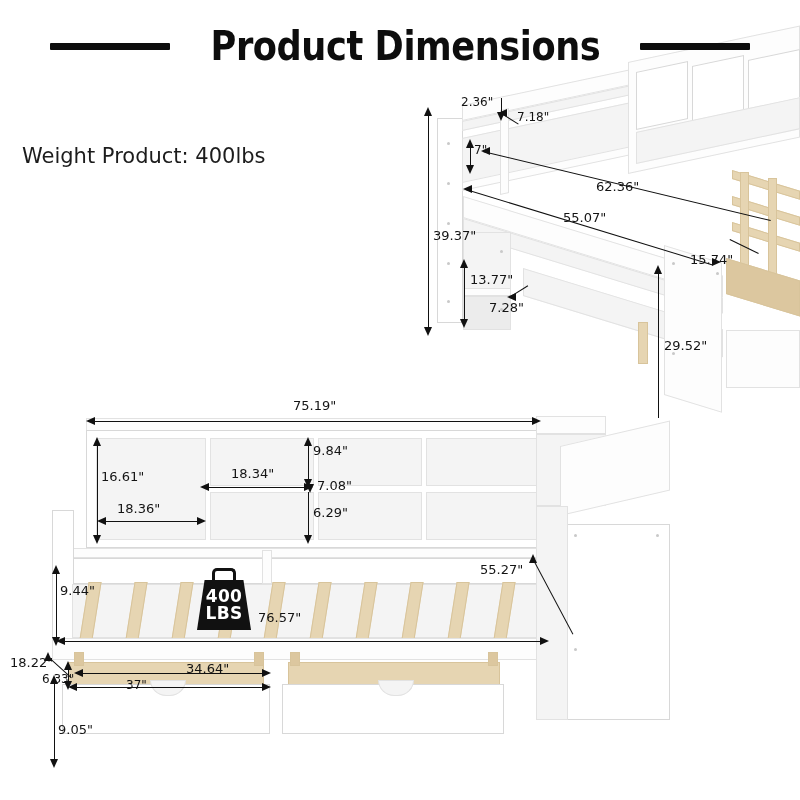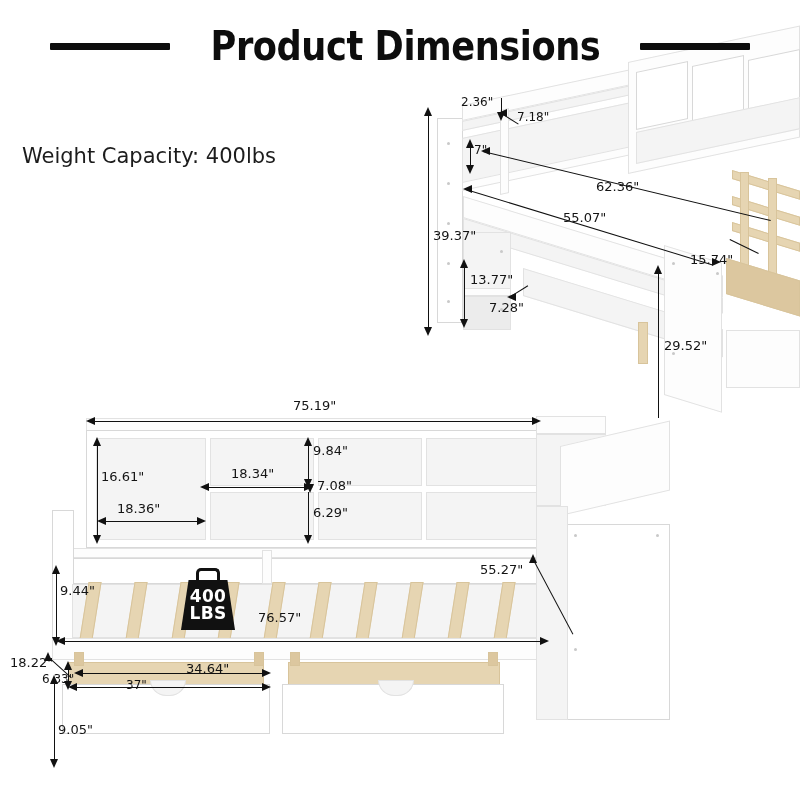--- a/index.html
+++ b/index.html
@@ -128,21 +128,21 @@
     z-index: 35;
   }
   .arrow-l { border-top: 4.5px solid transparent; border-bottom: 4.5px solid transparent; border-right: 9px solid #111; }
   .arrow-r { border-top: 4.5px solid transparent; border-bottom: 4.5px solid transparent; border-left: 9px solid #111; }
   .arrow-u { border-left: 4.5px solid transparent; border-right: 4.5px solid transparent; border-bottom: 9px solid #111; }
   .arrow-d { border-left: 4.5px solid transparent; border-right: 4.5px solid transparent; border-top: 9px solid #111; }
 
   
   #weight-badge {
     position: absolute;
-    left: 180px;
+    left: 196px;
     top: 568px;
     width: 56px;
     height: 62px;
     z-index: 38;
   }
   #weight-badge .handle {
     position: absolute;
     left: 16px; top: 0;
     width: 24px; height: 14px;
     border: 3.5px solid #111;
@@ -175,21 +175,21 @@
 
 <div id="stage">
 
   <div id="title-bar">
     <div class="title-rule rule-left"></div>
     <div id="title-text">Product Dimensions</div>
     <div class="title-rule rule-right"></div>
   </div>
 
   <div id="info-block">
-    <div>Weight Capacity: 400lbs</div>
+    <div>Weight Product: 400lbs</div>
   </div>
 
   <div>
 
     <div class="panel panel-edge" style="left:437px; top:118px; width:26px; height:205px;"></div>
     <div class="screw" style="left:447px; top:142px;"></div>
     <div class="screw" style="left:447px; top:182px;"></div>
     <div class="screw" style="left:447px; top:222px;"></div>
     <div class="screw" style="left:447px; top:262px;"></div>
     <div class="screw" style="left:447px; top:300px;"></div>

